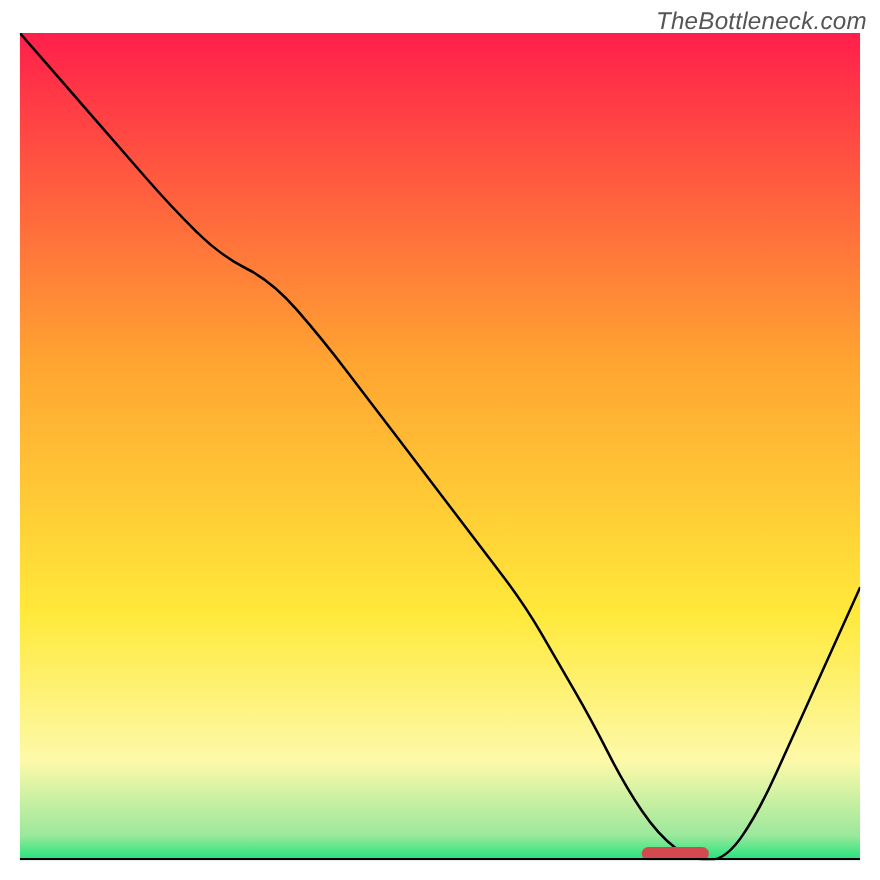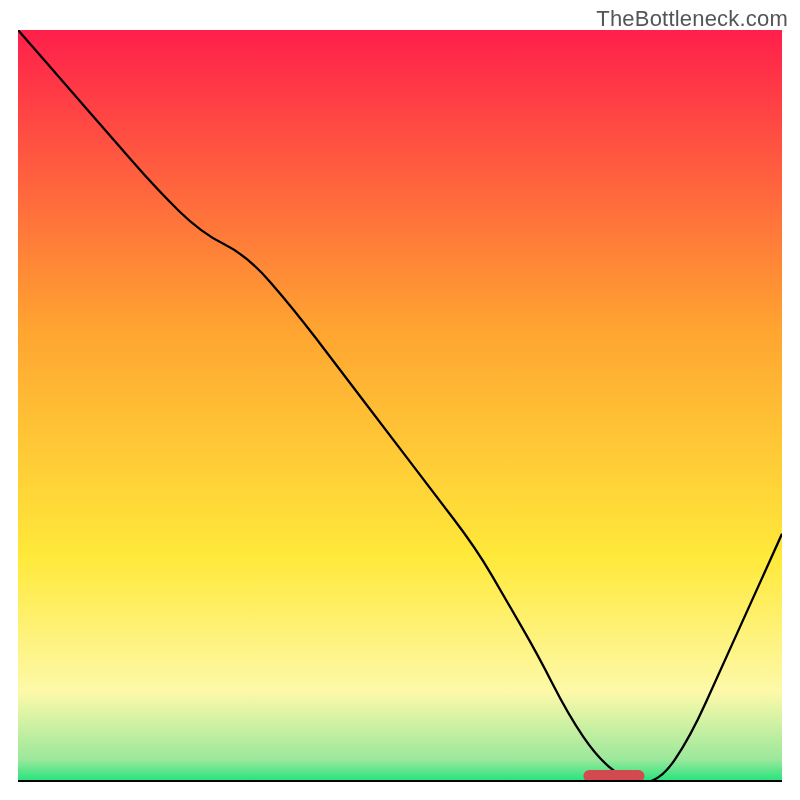--- a/index.html
+++ b/index.html
@@ -18,20 +18,21 @@
   }
   .watermark {
     position: absolute;
     top: 6px;
     right: 12px;
     font-size: 22px;
     font-weight: 500;
     color: #555555;
     letter-spacing: 0.2px;
     z-index: 3;
+    font-style: italic;
   }
   .plot {
     position: absolute;
     left: 18px;
     top: 30px;
     width: 764px;
     height: 752px;
   }
   .plot svg {
     position: absolute;

